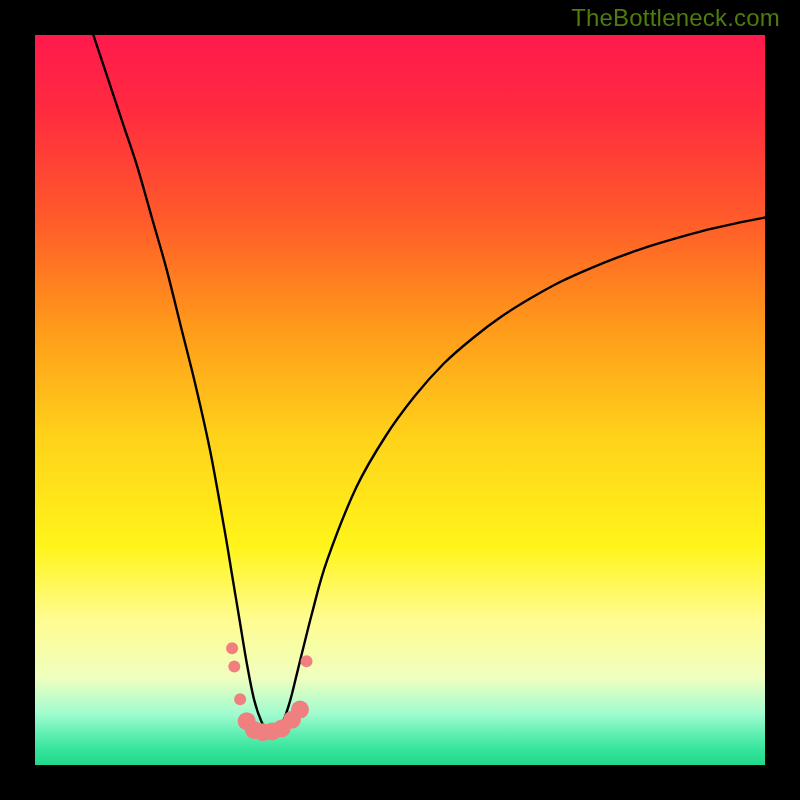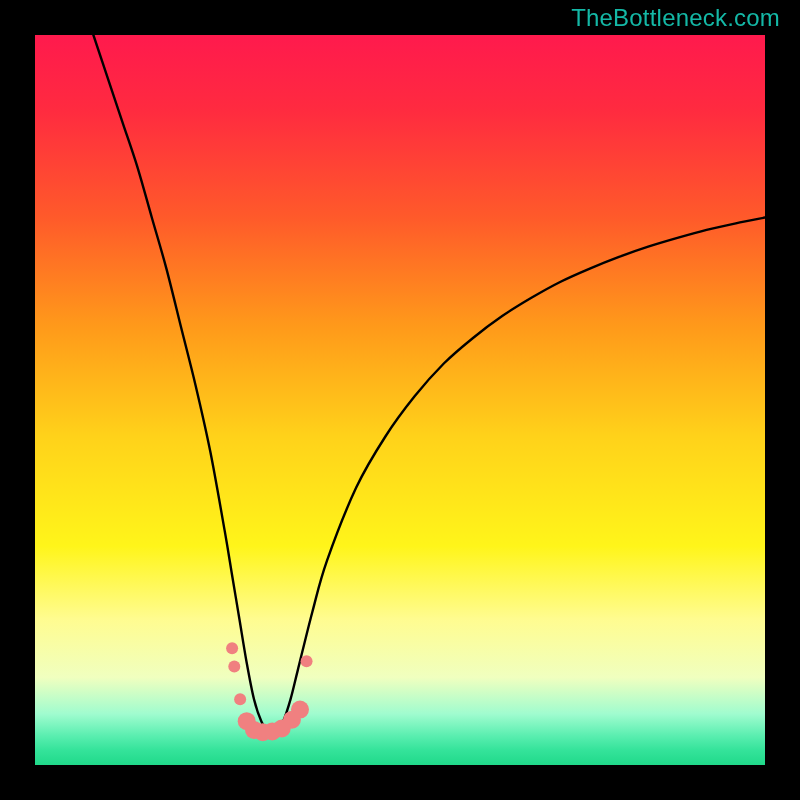--- a/index.html
+++ b/index.html
@@ -22,21 +22,21 @@
     top: 35px;
     width: 730px;
     height: 730px;
   }
   .watermark {
     position: absolute;
     top: 4px;
     right: 20px;
     font-family: Arial, Helvetica, sans-serif;
     font-size: 24px;
-    color: #14b8a6;
+    color: #4d7c0f;
     font-weight: 500;
     letter-spacing: 0.2px;
   }
   svg {
     display: block;
   }
 </style>
 </head>
 <body>
 

